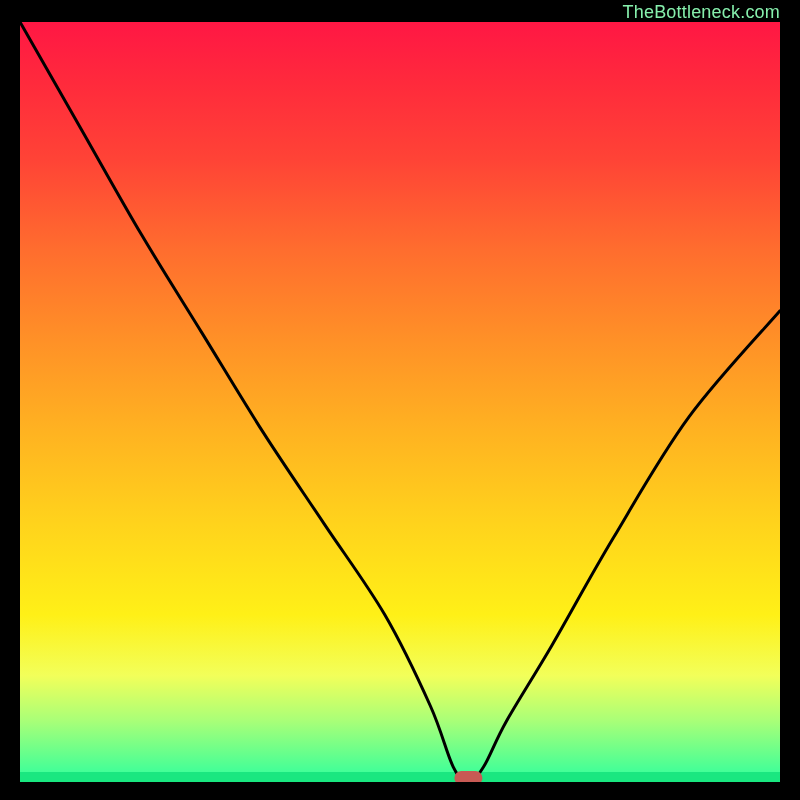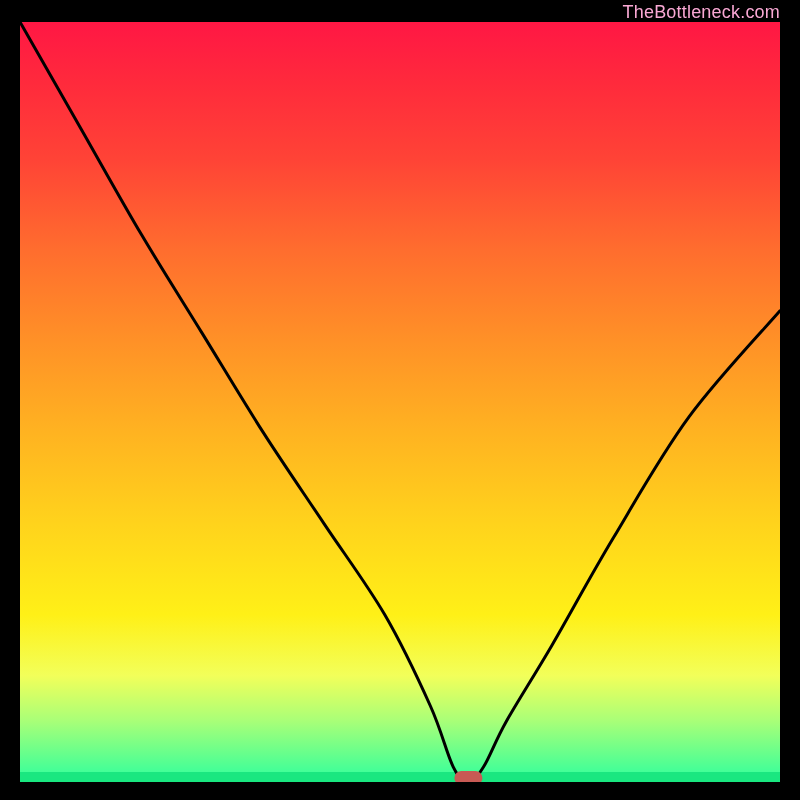--- a/index.html
+++ b/index.html
@@ -35,21 +35,21 @@
       #fff017 78%,
       #f2ff5a 86%,
       #a8ff78 92%,
       #2eff9e 100%
     );
   }
   .watermark {
     position: absolute;
     top: 2px;
     right: 20px;
-    color: #f9a8d4;
+    color: #86efac;
     font-size: 18px;
     font-weight: 400;
     letter-spacing: 0.2px;
     user-select: none;
   }
   .curve-svg {
     position: absolute;
     left: 20px;
     top: 22px;
     width: 760px;

